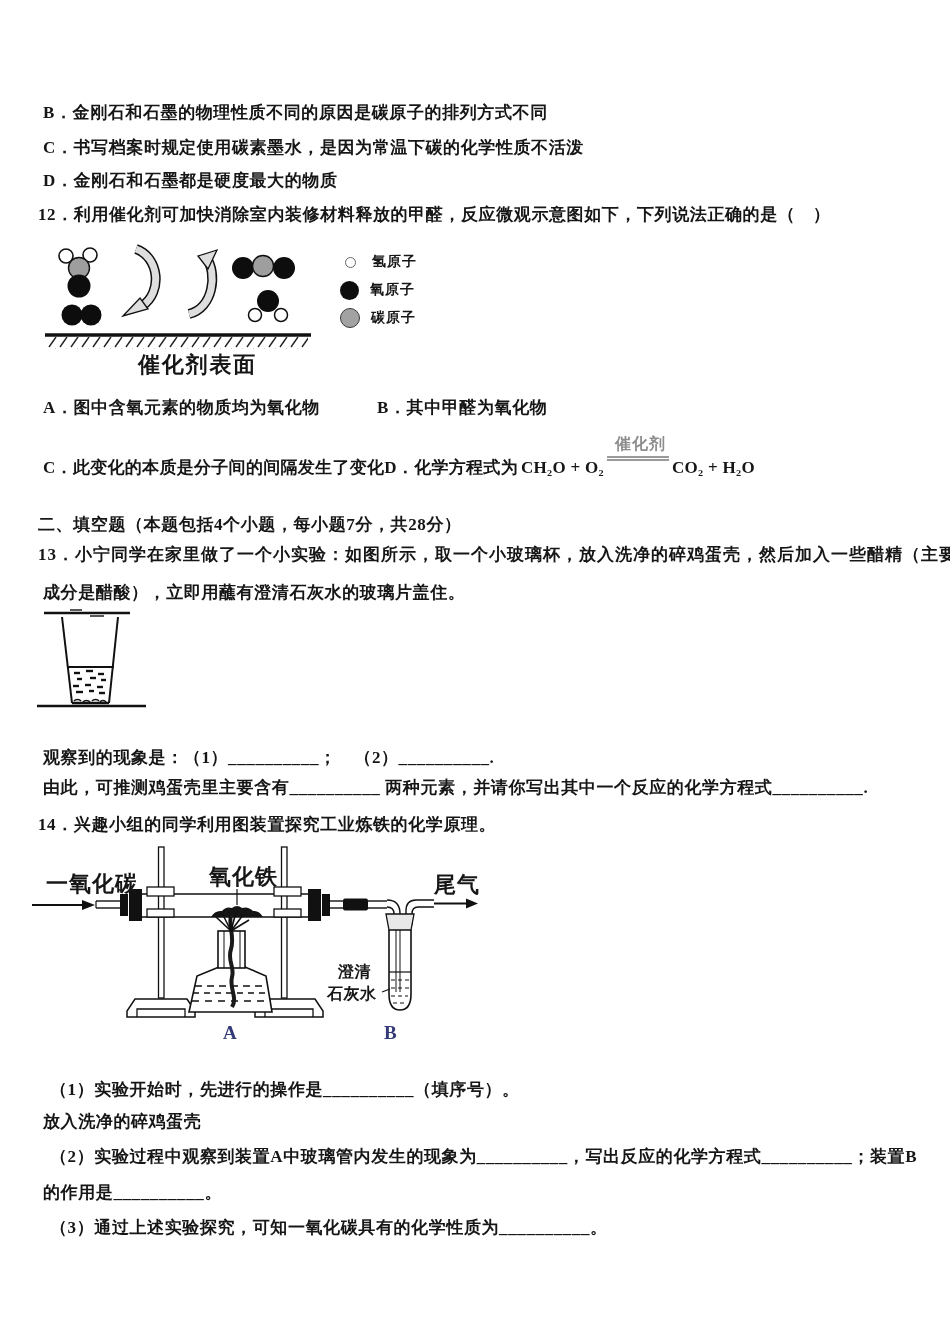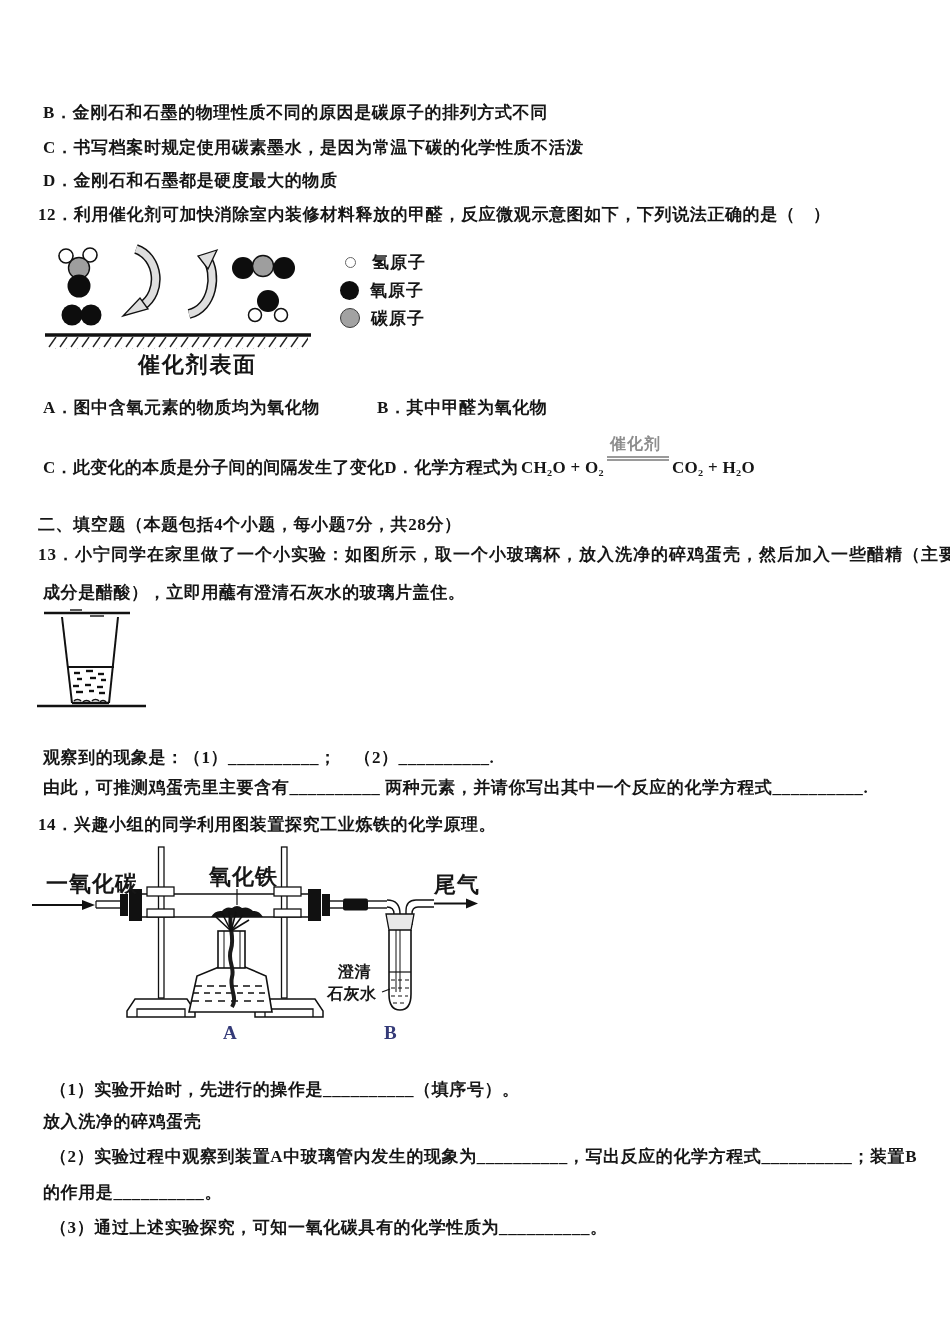--- a/index.html
+++ b/index.html
@@ -5,29 +5,29 @@
   html,body{margin:0;padding:0;background:#ffffff;}
   .page{
     position:relative;width:950px;height:1344px;background:#ffffff;
     font-family:"Liberation Serif","DejaVu Serif",serif;
     font-weight:bold;color:#161616;overflow:hidden;
   }
   .ln{position:absolute;font-size:17px;line-height:20px;white-space:nowrap;letter-spacing:0.6px;}
   .eq{font-size:17px;letter-spacing:0.3px;}
   .cat{
     display:inline-block;position:relative;top:-24px;margin:0 3px;
-    min-width:56px;text-align:left;color:#8d8d8d;font-size:16px;
+    min-width:56px;text-align:right;color:#8d8d8d;font-size:16px;
     padding:0 3px 2px 3px;border-bottom:5px double #9a9a9a;letter-spacing:1px;
   }
   .legend-row{position:absolute;display:flex;align-items:center;height:20px;}
   .legend-icon{display:inline-block;border-radius:50%;}
   .li-h{width:9px;height:9px;background:#ffffff;border:1.8px solid #666;margin:0 16px 0 5px;}
   .li-o{width:19px;height:19px;background:#0d0d0d;margin:0 11px 0 0;}
   .li-c{width:18px;height:18px;background:#a2a2a2;border:1.4px solid #3a3a3a;margin:0 11px 0 0;}
-  .legend-label{font-size:17px;letter-spacing:1px;}
+  .legend-label{font-size:14px;letter-spacing:1px;}
   .dlabel{position:absolute;font-size:22px;line-height:19px;white-space:nowrap;letter-spacing:1px;}
   .small-dlabel{font-size:16px;letter-spacing:0.5px;}
   .ab{position:absolute;font-size:19px;color:#343a78;letter-spacing:0;}
   svg{position:absolute;}
 </style>
 </head>
 <body>
 
 <div class="page">
 

